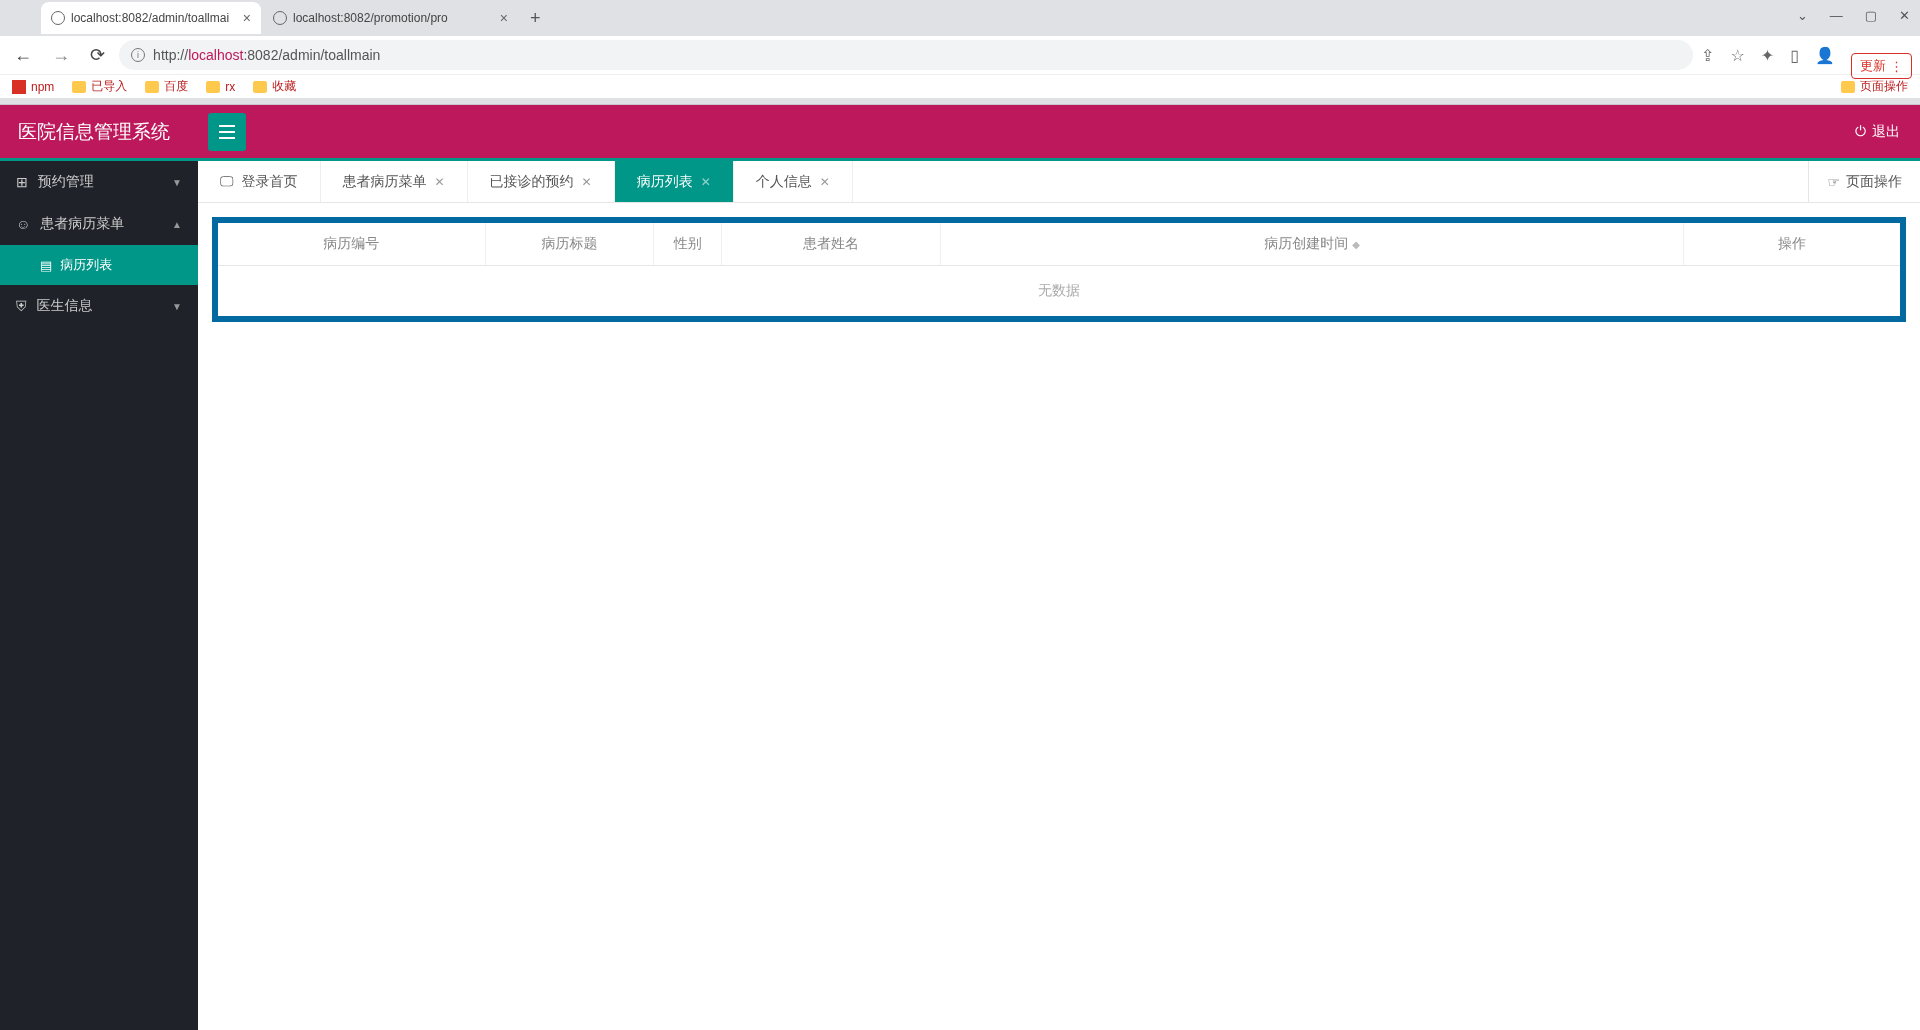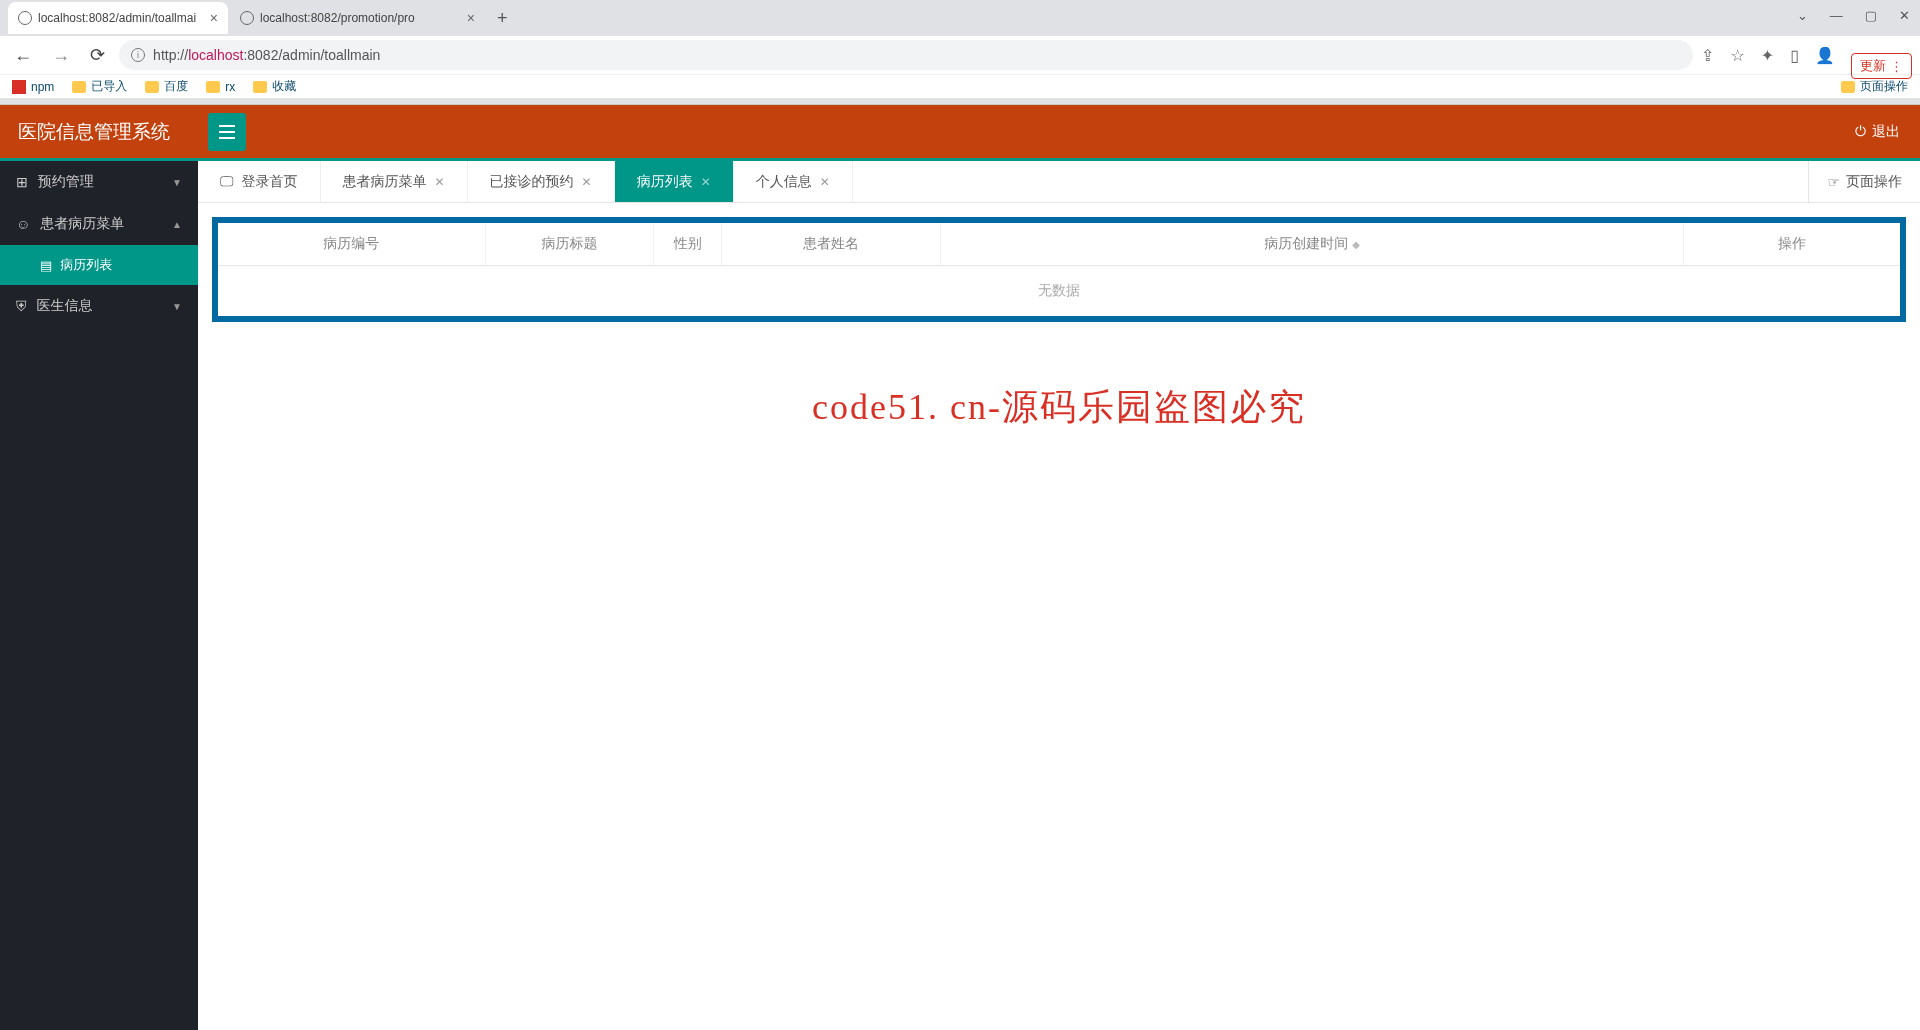--- a/index.html
+++ b/index.html
@@ -1,56 +1,56 @@
 <!DOCTYPE html>
 <html><head>
 <meta charset="utf-8">
 <style>
 * { margin: 0; padding: 0; box-sizing: border-box; font-family: "Microsoft YaHei", Arial, sans-serif; }
 body { background: #fff; overflow: hidden; }
 
 
 .browser-chrome { background: #dfe1e5; height: 105px; border-bottom: 1px solid #c8c8c8; }
-.tab-bar { display: flex; align-items: center; height: 36px; padding-left: 8px; }
+.tab-bar { display: flex; align-items: center; height: 36px; padding-left: 8px; margin-left: 33px; }
 .tab { display: flex; align-items: center; background: #fff; height: 32px; padding: 0 10px; border-radius: 8px 8px 0 0; margin-right: 2px; font-size: 12px; color: #444; min-width: 220px; justify-content: space-between; }
 .tab.inactive { background: transparent; gap: 44px; }
 .tab-title { display: flex; align-items: center; gap: 6px; overflow: hidden; white-space: nowrap; }
 .globe-icon { width: 14px; height: 14px; border: 1.5px solid #666; border-radius: 50%; position: relative; flex-shrink: 0; }
 .tab-close { font-size: 14px; color: #666; cursor: pointer; margin-left: 8px; }
 .new-tab { font-size: 18px; color: #555; padding: 0 10px; cursor: pointer; }
 .window-controls { position: absolute; right: 10px; top: 8px; display: flex; gap: 22px; color: #555; }
 .window-controls span { cursor: pointer; font-size: 13px; }
 
 .addr-bar { display: flex; align-items: center; background: #fff; height: 38px; padding: 0 8px; gap: 8px; }
 .nav-btn { color: #888; font-size: 18px; padding: 4px 6px; cursor: pointer; }
 .nav-btn.enabled { color: #444; }
 .url-field { flex: 1; display: flex; align-items: center; background: #f1f3f4; border-radius: 16px; height: 30px; padding: 0 12px; font-size: 14px; color: #555; }
 .url-field .info-icon { margin-right: 8px; width: 14px; height: 14px; border: 1.2px solid #777; border-radius: 50%; display: flex; align-items: center; justify-content: center; font-size: 9px; color: #777; }
 .url-text { color: #555; }
 .url-text b { color: #be185d; font-weight: normal; }
 .addr-actions { display: flex; align-items: center; gap: 16px; color: #666; font-size: 16px; }
 .update-btn { border: 1px solid #d93025; color: #d93025; border-radius: 4px; padding: 3px 8px; font-size: 13px; display: flex; align-items: center; gap: 4px; cursor: pointer; margin-top: 22px; }
 
-.bookmark-bar { display: flex; align-items: center; height: 24px; padding: 0 12px; font-size: 12px; color: #0c4a6e; justify-content: space-between; background: #fff; border-top: 1px solid #eee; }
+.bookmark-bar { display: flex; align-items: center; height: 24px; padding: 0 12px; font-size: 12px; color: #b91c1c; justify-content: space-between; background: #fff; border-top: 1px solid #eee; }
 .bookmark-left { display: flex; gap: 18px; align-items: center; }
 .bookmark-item { display: flex; align-items: center; gap: 5px; cursor: pointer; }
 .bm-icon { width: 14px; height: 14px; background: #d93025; display: inline-block; }
 .bm-folder { width: 14px; height: 12px; background: #ffc94d; border-radius: 2px; display: inline-block; }
 
 
 .app { display: flex; height: calc(100vh - 105px); }
 .sidebar { width: 198px; background: #20222a; color: #ccc; }
 .sidebar-menu { list-style: none; }
 .sidebar-item { display: flex; align-items: center; justify-content: space-between; padding: 12px 16px; font-size: 14px; cursor: pointer; }
 .sidebar-item .left { display: flex; align-items: center; gap: 10px; }
 .sidebar-sub { background: #009688; color: #fff; padding: 11px 16px 11px 40px; font-size: 13px; display: flex; align-items: center; gap: 8px; cursor: pointer; }
 .chevron { font-size: 10px; color: #999; }
 
 .main { flex: 1; display: flex; flex-direction: column; }
-.topbar { background: #c2410c; color: #fff; height: 56px; display: flex; align-items: center; justify-content: space-between; padding: 0 20px 0 0; border-bottom: 3px solid #009688; }
+.topbar { background: #be185d; color: #fff; height: 56px; display: flex; align-items: center; justify-content: space-between; padding: 0 20px 0 0; border-bottom: 3px solid #009688; }
 .topbar-left { display: flex; align-items: center; gap: 20px; }
 .app-title { font-size: 19px; padding: 0 18px; }
 .menu-toggle { background: #009688; width: 38px; height: 38px; display: flex; align-items: center; justify-content: center; border-radius: 3px; cursor: pointer; }
 .hamburger { display: flex; flex-direction: column; gap: 4px; }
 .hamburger span { width: 16px; height: 2px; background: #fff; }
 .logout { display: flex; align-items: center; gap: 6px; cursor: pointer; font-size: 14px; }
 
 .tabs-row { display: flex; align-items: center; height: 42px; border-bottom: 1px solid #e6e6e6; justify-content: space-between; }
 .tabs-left { display: flex; height: 100%; }
 .app-tab { display: flex; align-items: center; padding: 0 22px; font-size: 14px; color: #555; cursor: pointer; border-right: 1px solid #eee; gap: 8px; }
@@ -234,16 +234,15 @@
             <th style="width:44%"><span>病历创建时间</span><span class="sort-icon">◆</span></th>
             <th style="width:13%">操作</th>
           </tr>
         </thead>
         <tbody>
           <tr>
               <td colspan="6">无数据</td>
             </tr>
         </tbody>
       </table>
-      <div class="watermark">code51. cn-源码乐园盗图必究</div>
     </div>
   </div>
 </div>
 
 </body></html>

